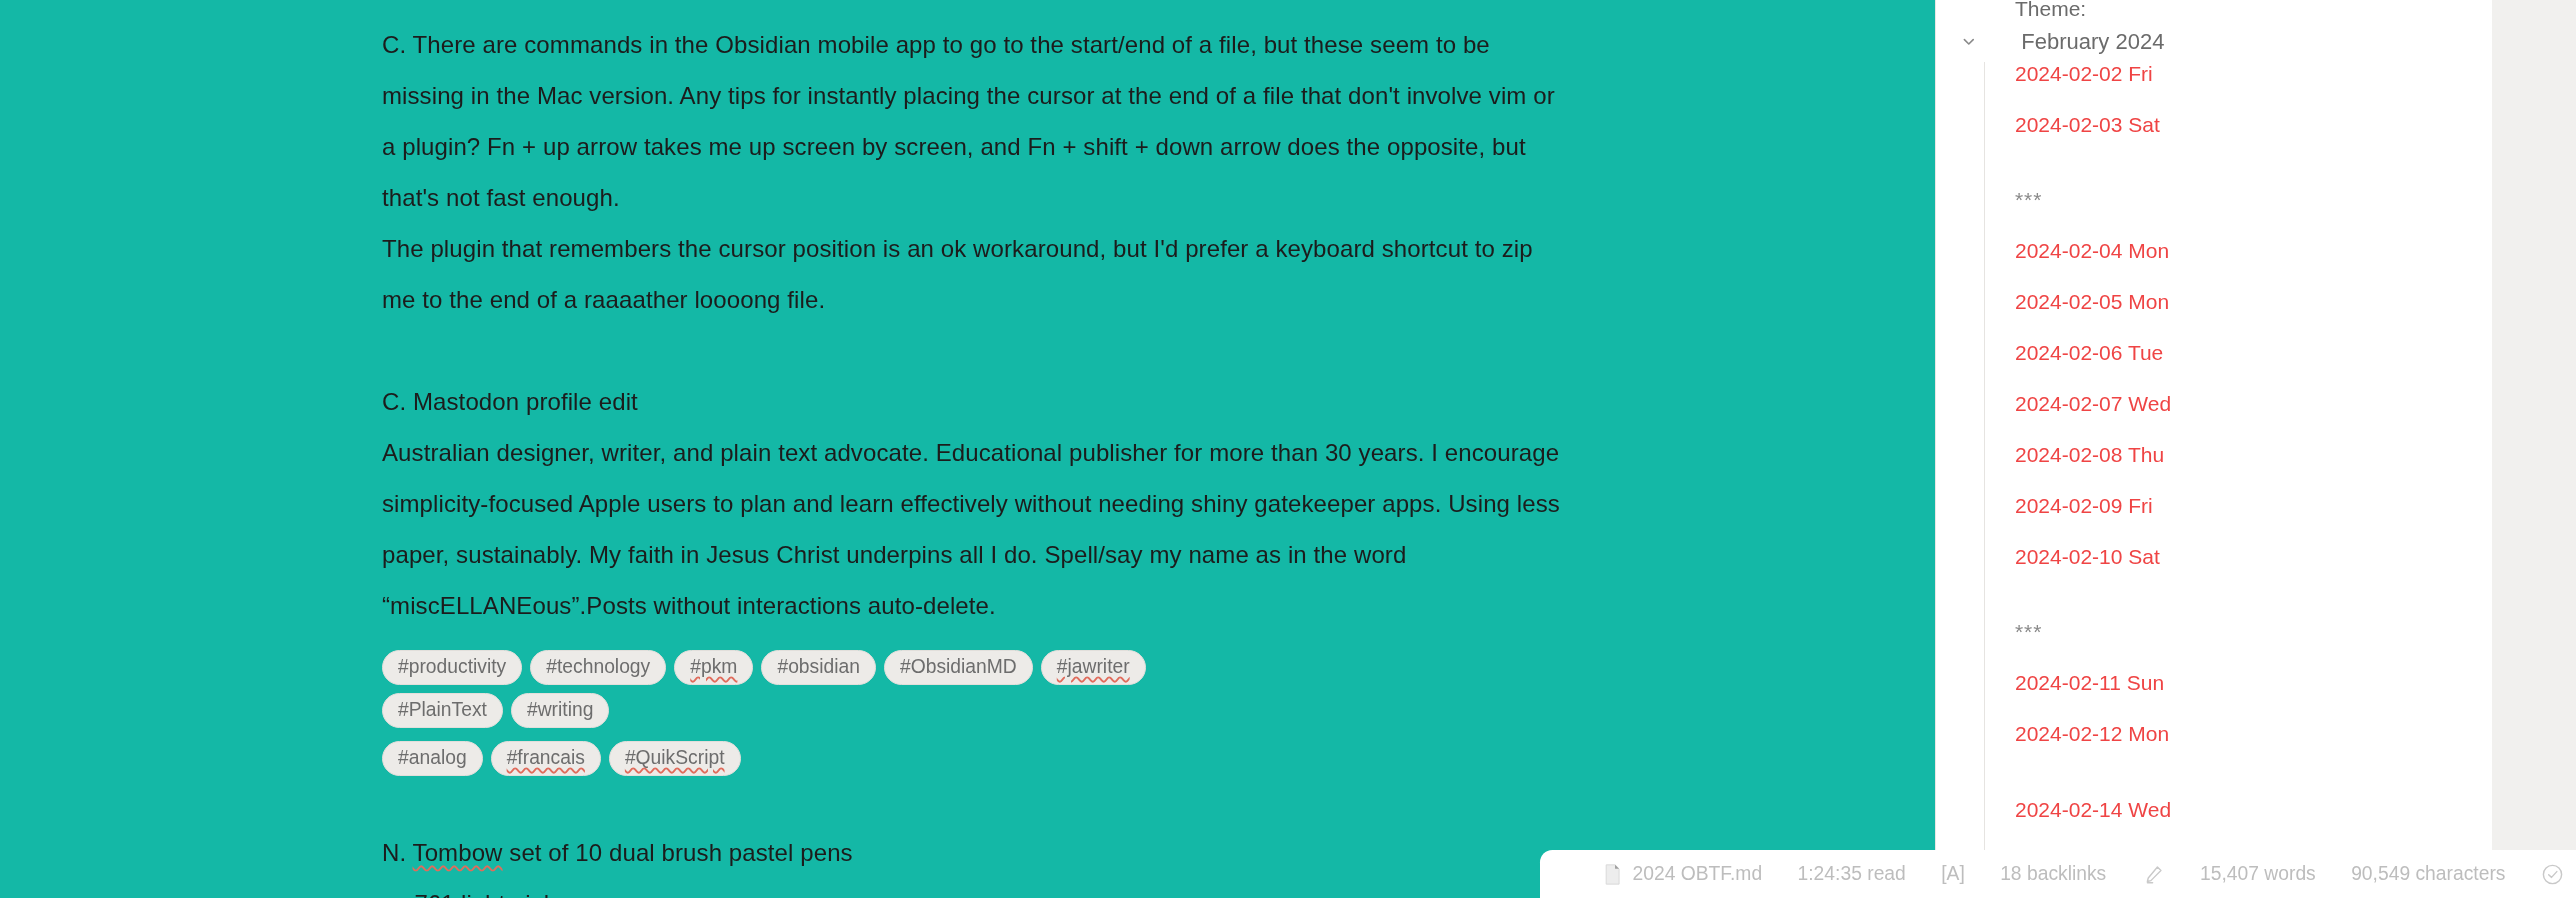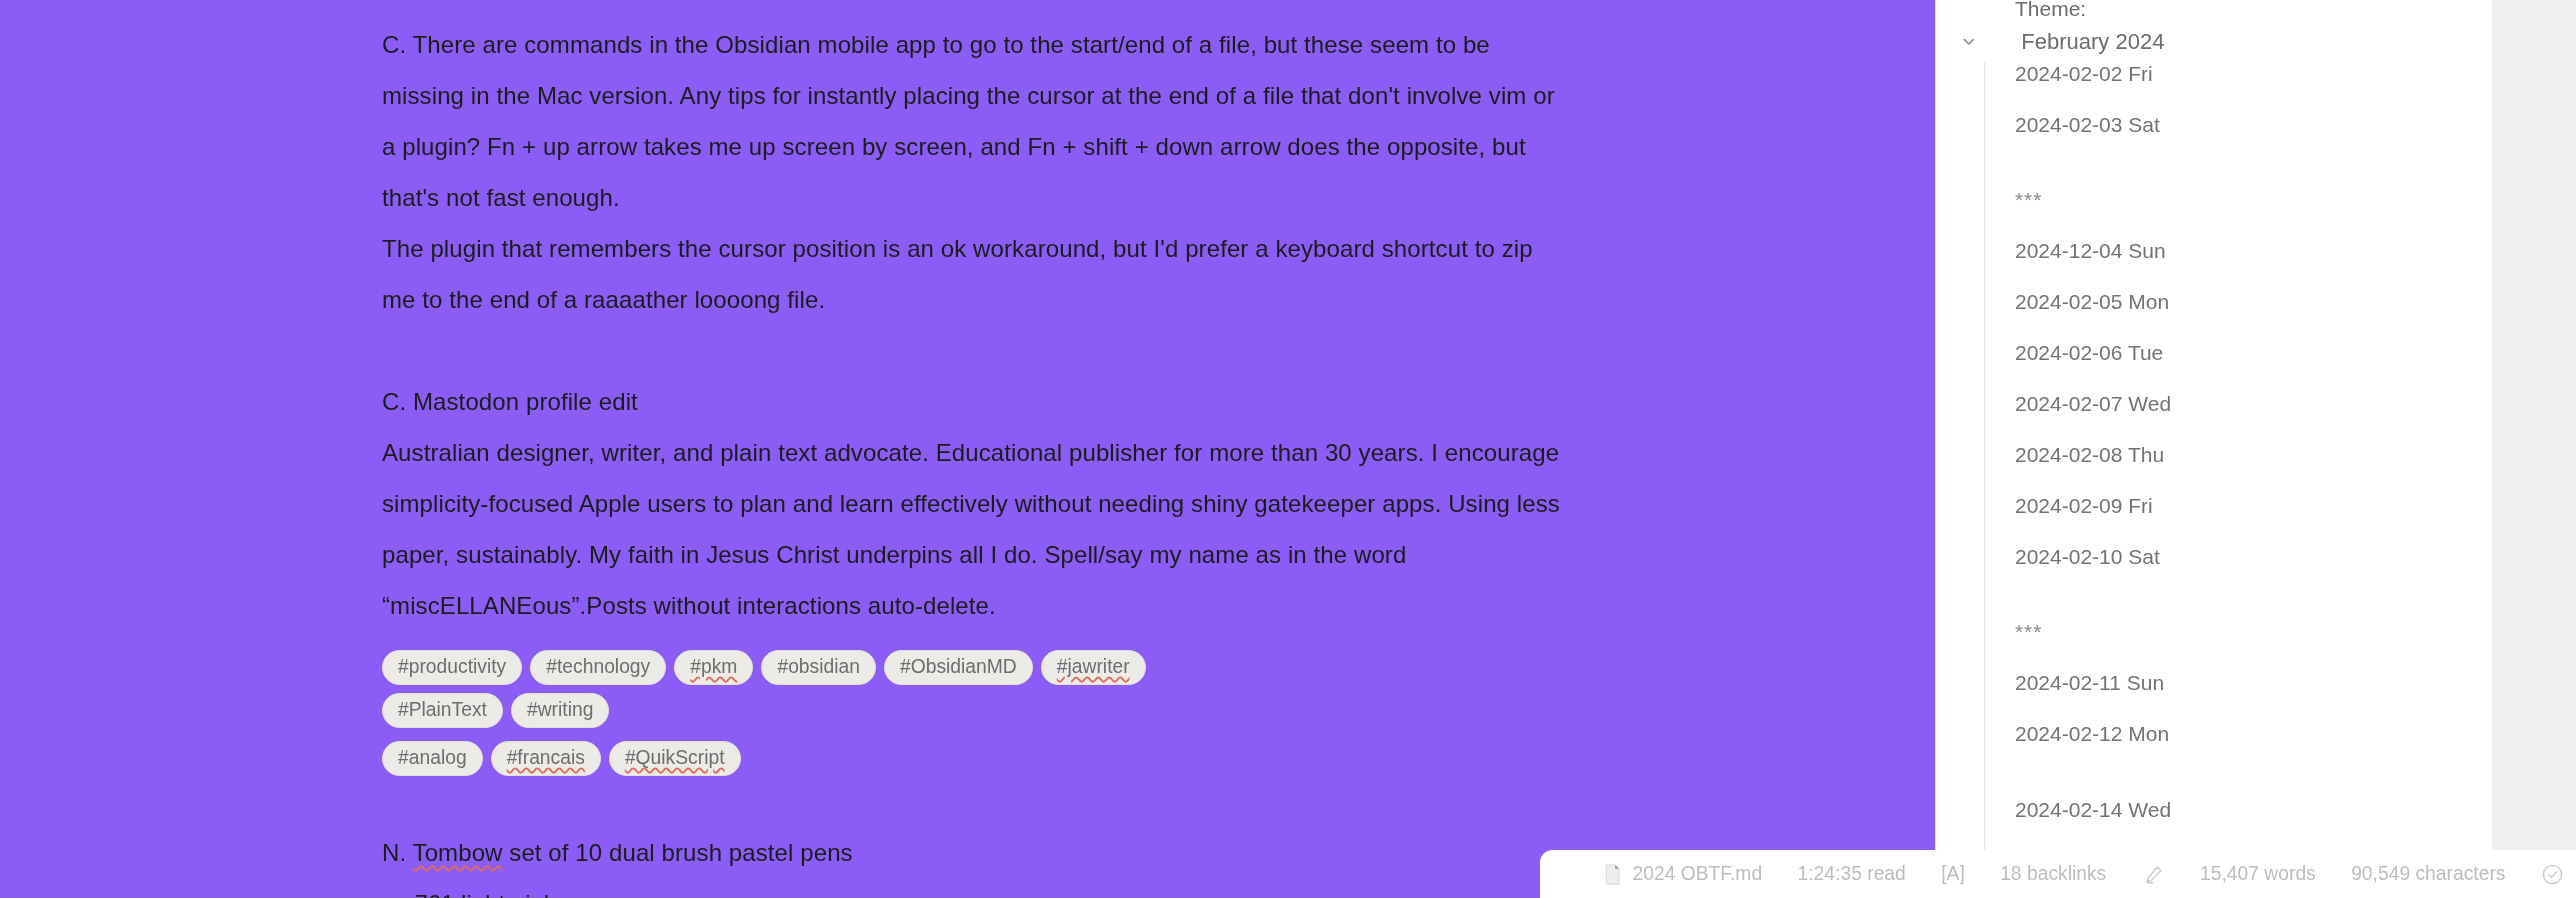--- a/index.html
+++ b/index.html
@@ -23,21 +23,21 @@
     inset: 0;
     display: flex;
     background: #f1f0ee;
   }
 
   
   .editor-pane {
     position: relative;
     width: 1935px;
     height: 899px;
-    background: #8b5cf6;
+    background: #14b8a6;
     overflow: hidden;
     padding-left: 36px;
   }
 
   .editor-scroll {
     position: absolute;
     top: 0; left: 0;
     width: 2019px;
     height: 899px;
   }
@@ -186,21 +186,21 @@
     width: 0.9px;
     background: #e6e4e1;
   }
 
   .date-row {
     display: flex;
     align-items: center;
     height: 25.5px;
     padding-left: 79px;
     font-size: 21px;
-    color: #737373;
+    color: #ef4444;
     white-space: nowrap;
     cursor: pointer;
   }
 
   .date-spacer { height: 25.5px; }
 
   .sep-row {
     display: flex;
     align-items: flex-start;
     height: 25.5px;
@@ -348,21 +348,21 @@
       <div class="indent-wrap">
         <div class="indent-guide"></div>
         <div id="outline-entries">
             <div class="date-row">2024-02-02 Fri</div>
             <div class="date-spacer"></div>
             <div class="date-row">2024-02-03 Sat</div>
             <div class="date-spacer"></div>
             <div class="sep-spacer"></div>
             <div class="sep-row">***</div>
             <div class="sep-spacer"></div>
-            <div class="date-row">2024-12-04 Sun</div>
+            <div class="date-row">2024-02-04 Mon</div>
             <div class="date-spacer"></div>
             <div class="date-row">2024-02-05 Mon</div>
             <div class="date-spacer"></div>
             <div class="date-row">2024-02-06 Tue</div>
             <div class="date-spacer"></div>
             <div class="date-row">2024-02-07 Wed</div>
             <div class="date-spacer"></div>
             <div class="date-row">2024-02-08 Thu</div>
             <div class="date-spacer"></div>
             <div class="date-row">2024-02-09 Fri</div>

